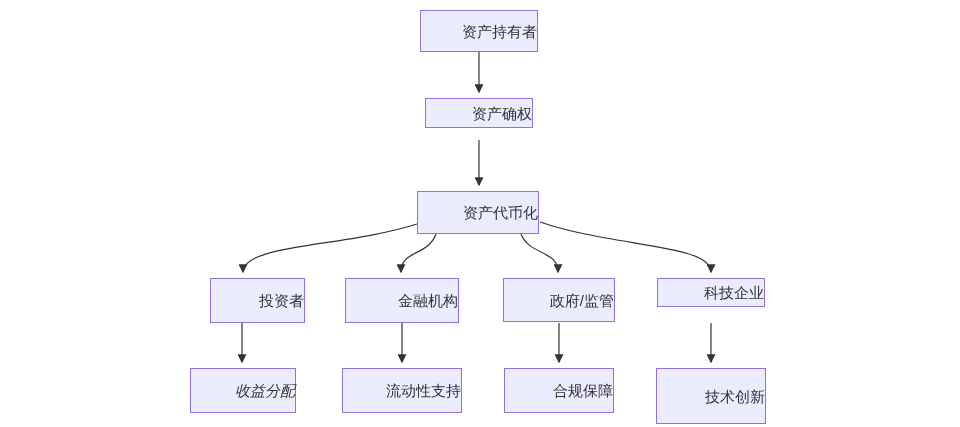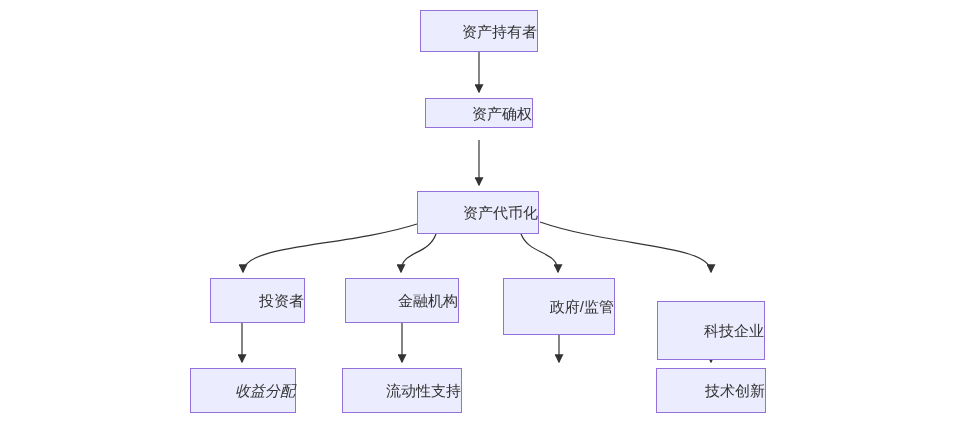--- a/index.html
+++ b/index.html
@@ -79,34 +79,37 @@
   </div>
 
   <div class="node" style="left:195px; top:278px; width:95px; height:45px;margin-left:15px;">
     <span class="node-label">投资者</span>
   </div>
 
   <div class="node" style="left:345px; top:278px; width:114px; height:45px;">
     <span class="node-label">金融机构</span>
   </div>
 
-  <div class="node" style="left:503px; top:278px; width:112px; height:57px;">
+  <div class="node" style="left:503px; top:278px; width:112px; height:44px;">
     <span class="node-label">政府/监管</span>
   </div>
 
-  <div class="node" style="left:657px; top:278px; width:108px; height:59px;margin-top:23px;">
+  <div class="node" style="left:657px; top:278px; width:108px; height:29px;">
     <span class="node-label">科技企业</span>
   </div>
 
   <div class="node" style="left:190px; top:368px; width:106px; height:45px;font-style:italic;">
     <span class="node-label">收益分配</span>
   </div>
 
   <div class="node" style="left:342px; top:368px; width:120px; height:45px;padding-left:32px;">
     <span class="node-label">流动性支持</span>
   </div>
 
+  <div class="node" style="left:504px; top:368px; width:110px; height:45px;">
+    <span class="node-label">合规保障</span>
+  </div>
 
-  <div class="node" style="left:656px; top:368px; width:110px; height:45px;">
+  <div class="node" style="left:656px; top:368px; width:110px; height:56px;">
     <span class="node-label">技术创新</span>
   </div>
 
 </div>
 
 </body></html>

